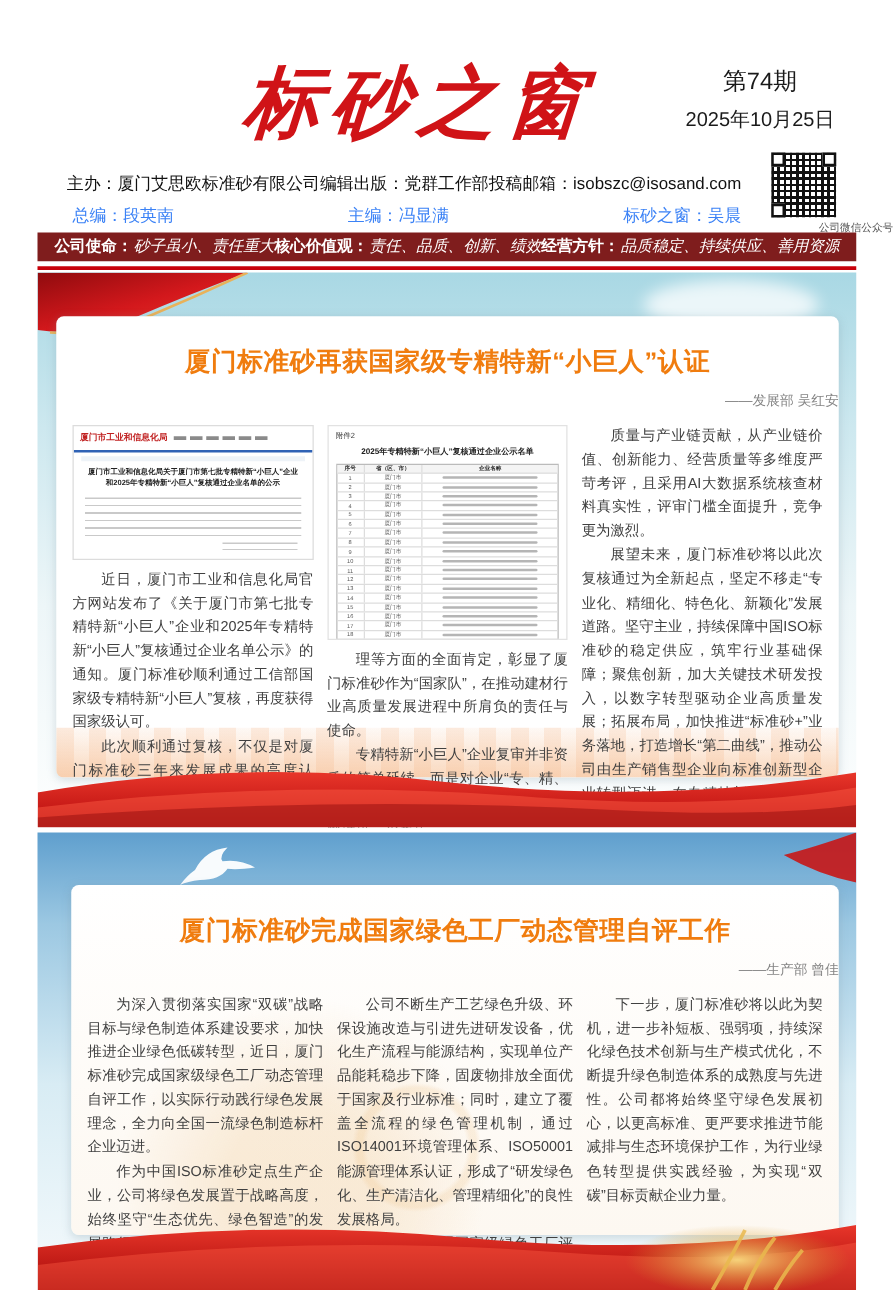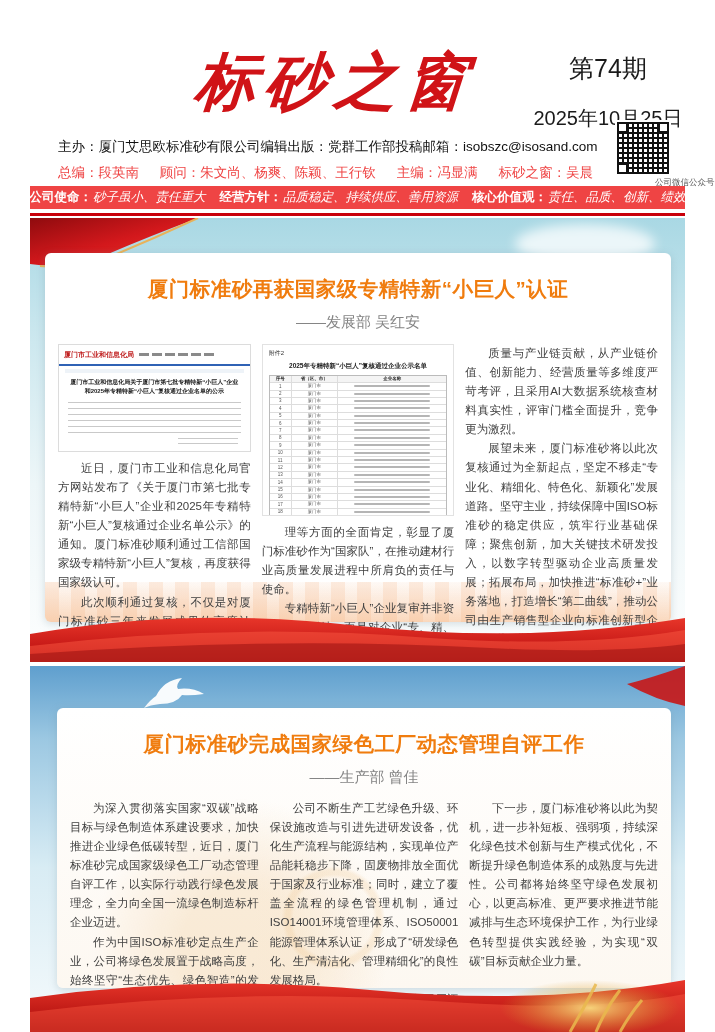--- a/index.html
+++ b/index.html
@@ -7,57 +7,57 @@
        font-family:"Liberation Sans",sans-serif;color:#333;}
   
   .masthead{position:absolute;left:30px;top:30px;width:655px;height:156px;}
   .logo{position:absolute;left:20px;top:6px;width:112px;text-align:center;}
   .logo svg{width:82px;height:82px;display:block;margin:0 auto;}
   .logo-name{color:#cf1418;font-weight:bold;font-size:20px;letter-spacing:2px;margin-top:2px;}
   .paper-title{position:absolute;left:140px;top:2px;width:330px;text-align:center;
        font-family:"DejaVu Serif",serif;font-weight:bold;font-style:italic;
        font-size:62px;line-height:100px;color:#d01317;letter-spacing:8px;transform:skew(-4deg);}
   .issue-block{position:absolute;right:2px;top:22px;width:150px;text-align:center;color:#1a1a1a;}
-  .issue{font-size:25px;margin-bottom:20px;}
-  .date{font-size:20px;}
+  .issue{font-size:19px;margin-bottom:8px;}
+  .date{font-size:16px;}
   .qr-wrap{position:absolute;right:6px;top:92px;width:72px;text-align:center;}
   .qr{width:52px;height:52px;margin:0 auto;position:relative;background:
       repeating-linear-gradient(0deg,#111 0 2px,transparent 2px 5px),
       repeating-linear-gradient(90deg,#111 0 2px,#fff 2px 5px);outline:2px solid #fff;}
   .qr i{position:absolute;width:11px;height:11px;border:2.5px solid #111;background:#fff;box-sizing:border-box;}
   .qr i:nth-child(1){left:0;top:0;} .qr i:nth-child(2){right:0;top:0;} .qr i:nth-child(3){left:0;bottom:0;}
   .qr-caption{font-size:8.5px;color:#555;margin-top:3px;white-space:nowrap;margin-left:48px;}
-  .info1{position:absolute;left:28px;top:108px;right:92px;display:flex;justify-content:flex-start;
+  .info1{position:absolute;left:28px;top:108px;right:92px;display:flex;justify-content:flex-end;
          font-size:13.5px;color:#111;white-space:nowrap;}
   .info2{position:absolute;left:28px;top:134px;right:92px;display:flex;justify-content:space-between;
-         font-size:13.5px;color:#ef4444;white-space:nowrap;}
-  
-  .banner{position:absolute;left:30px;top:186px;width:655px;height:23px;background:#ef4444;
-          display:flex;align-items:center;justify-content:center;gap:14px;color:#fff;
+         font-size:13.5px;color:#3b82f6;white-space:nowrap;}
+  
+  .banner{position:absolute;left:30px;top:186px;width:655px;height:23px;background:#7f1d1d;
+          display:flex;align-items:center;justify-content:center;color:#fff;
           font-family:"DejaVu Serif",serif;font-style:italic;font-size:12.5px;white-space:nowrap;}
   .banner b{font-style:normal;font-weight:bold;margin-right:1px;}
   .rule{position:absolute;left:30px;top:213px;width:655px;height:3px;background:#c8000a;}
   
   .section{position:absolute;left:30px;width:655px;overflow:hidden;}
   .sec1{top:218px;height:444px;background:linear-gradient(180deg,#a9d8e4 0%,#cde8ef 28%,#edf6f8 60%,#fdfefe 100%);}
   .sec2{top:666px;height:366px;background:linear-gradient(180deg,#5f9fce 0%,#9cc8e2 20%,#d8ecf4 55%,#f5fafc 100%);}
   .cloud{position:absolute;border-radius:50%;background:rgba(255,255,255,.75);filter:blur(6px);}
   .card{position:absolute;left:15px;right:14px;background:#fff;border-radius:6px;
         box-shadow:0 2px 8px rgba(110,140,155,.28);}
   .card1{top:35px;bottom:40px;}
   .card2{top:42px;bottom:44px;background:linear-gradient(180deg,#ffffff,#fdf8f1);margin-left:12px;}
   .card2::before{content:"";position:absolute;inset:0;border-radius:6px;background:
       radial-gradient(circle at 30% 85%, rgba(235,182,110,.22) 0 12%, transparent 30%),
       radial-gradient(circle at 45% 75%, transparent 10%, rgba(235,182,110,.18) 11% 12%, transparent 13%);}
   .skyline{position:absolute;left:0;right:0;bottom:0;height:40px;border-radius:0 0 6px 6px;
       background:linear-gradient(0deg,rgba(243,166,104,.40),rgba(243,166,104,0)),
       repeating-linear-gradient(90deg,rgba(238,140,70,.18) 0 14px,rgba(238,140,70,.05) 14px 26px);}
   .art-title{text-align:center;color:#f07c0e;font-weight:bold;font-size:20.5px;padding-top:22px;
              letter-spacing:.5px;position:relative;}
-  .byline{text-align:center;color:#858585;font-size:15px;margin-top:10px;position:relative;}
+  .byline{text-align:right;color:#858585;font-size:11px;margin-top:10px;position:relative;}
   .cols{display:flex;gap:11px;padding:12px 13px 0 13px;position:relative;}
   .col{flex:1;font-size:11.5px;line-height:1.66;color:#404040;text-align:justify;min-width:0;}
   .col p{margin:0;text-indent:2em;}
   
   .ws{border:1px solid #dcdcdc;background:#fff;height:106px;margin-bottom:7px;overflow:hidden;}
   .ws-top{display:flex;align-items:center;gap:5px;padding:4px 5px 3px;border-bottom:2px solid #2f62b5;}
   .ws-site{color:#c02020;font-weight:bold;font-size:7px;white-space:nowrap;}
   .ws-menu{display:flex;gap:3px;flex:1;}
   .ws-menu i{width:10px;height:3px;background:#8a8a8a;}
   .ws-crumb{height:4px;background:#eef3f8;margin:3px 6px;}
@@ -100,30 +100,29 @@
       </div>
     <div class="qr-caption">公司微信公众号</div>
   </div>
   <div class="info1">
     <span>主办：厦门艾思欧标准砂有限公司</span>
     <span>编辑出版：党群工作部</span>
     <span>投稿邮箱：isobszc@isosand.com</span>
   </div>
   <div class="info2">
     <span>总编：段英南</span>
-    <span>顾问：朱文尚、杨爽、陈颖、王行钦</span>
     <span>主编：冯显满</span>
     <span>标砂之窗：吴晨</span>
   </div>
 </div>
 
 <div class="banner">
   <span><b>公司使命：</b><span>砂子虽小、责任重大</span></span>
+  <span><b>核心价值观：</b><span>责任、品质、创新、绩效</span></span>
   <span><b>经营方针：</b><span>品质稳定、持续供应、善用资源</span></span>
-  <span><b>核心价值观：</b><span>责任、品质、创新、绩效</span></span>
 </div>
 <div class="rule"></div>
 
 <div class="section sec1">
   <div class="cloud" style="right:30px;top:6px;width:140px;height:40px;"></div>
   <svg class="ribbon-tl" width="240" height="64" viewBox="0 0 240 64">
     <defs>
         <linearGradient id="rg1" x1="0" y1="0" x2="1" y2="1">
       <stop offset="0" stop-color="#8f0b0e"></stop>
           <stop offset=".5" stop-color="#d3181c"></stop>

